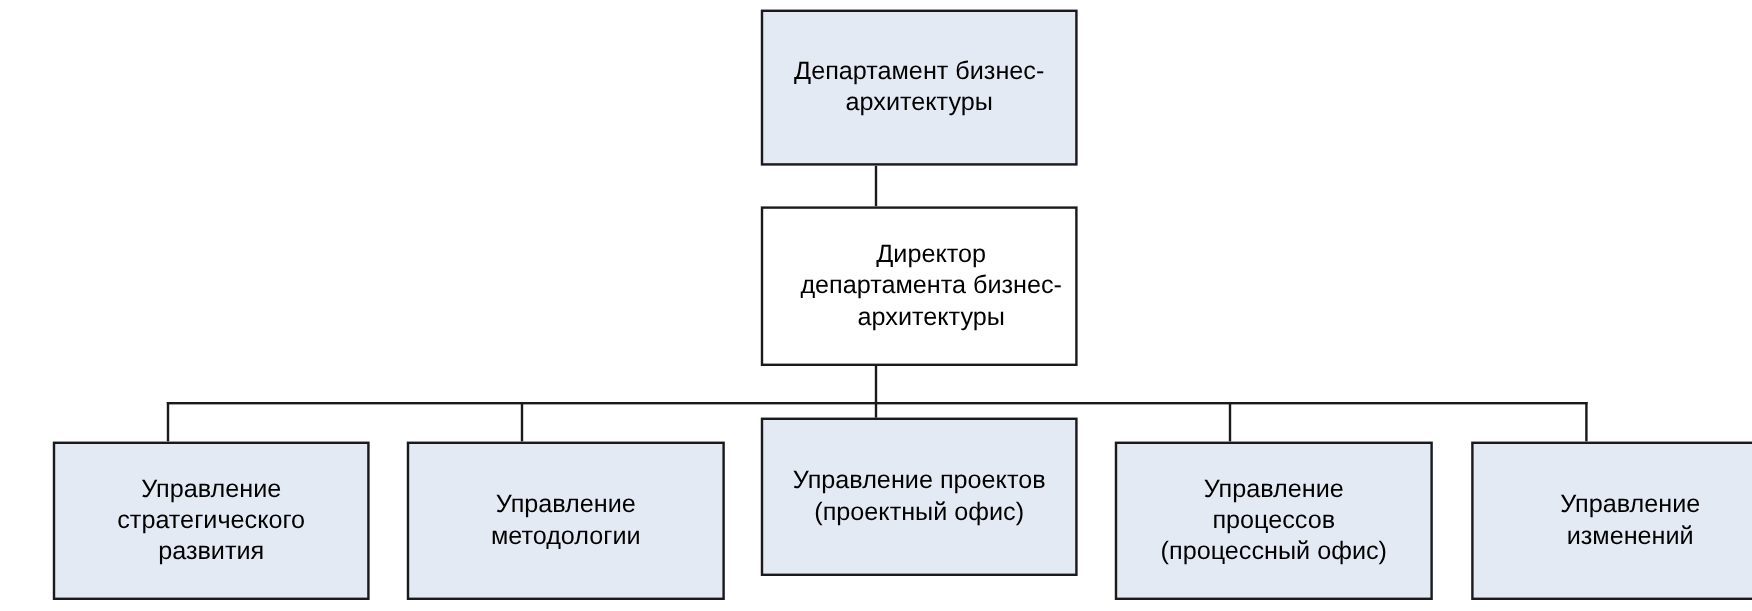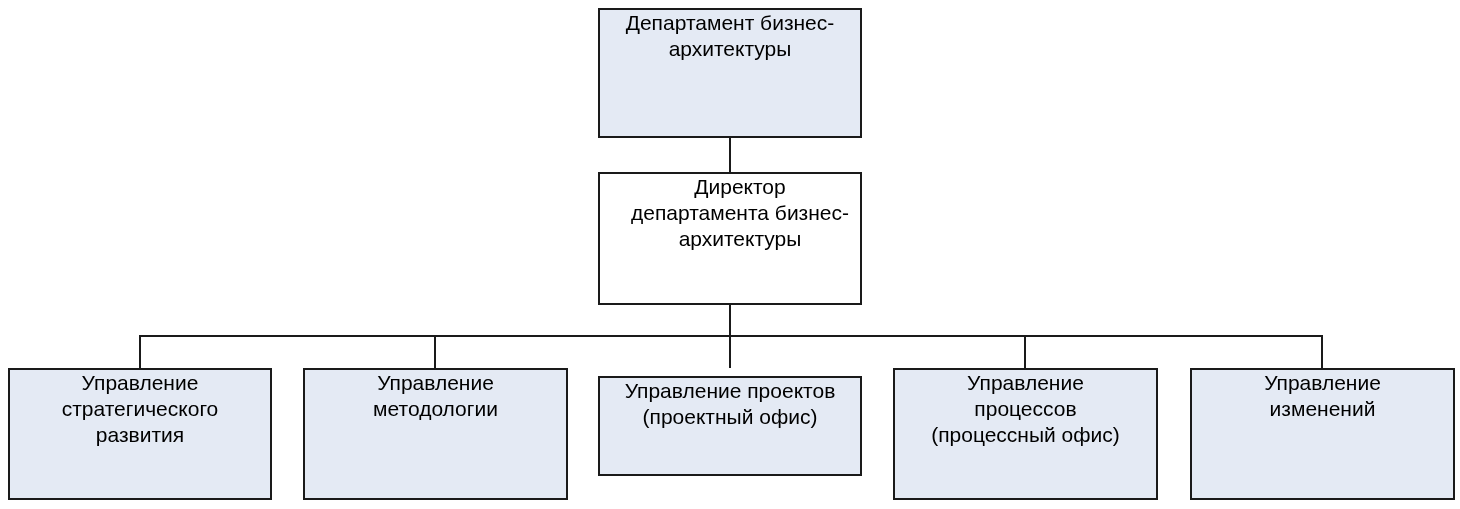--- a/index.html
+++ b/index.html
@@ -17,25 +17,27 @@
     height: 509px;
     background: #ffffff;
     font-family: "Liberation Sans", "DejaVu Sans", sans-serif;
     overflow: hidden;
   }
   .node {
     position: absolute;
     border: 2px solid var(--node-border);
     background: var(--node-fill);
     display: flex;
+    align-items: center;
     justify-content: center;
     text-align: center;
     color: var(--text);
     font-size: 21px;
     line-height: 1.24;
+    margin-left: 36px;
   }
   .node .label { white-space: pre-line; padding: 0 6px; }
   .node.white { background: var(--director-fill); padding-left: 20px; }
   .line {
     position: absolute;
     background: var(--connector);
   }
   .line.v { width: 2px; }
   .line.h { height: 2px; }
 </style>
@@ -68,21 +70,21 @@
     <span class="label">Управление
 стратегического
 развития</span>
   </div>
 
   <div class="node" style="left:303px; top:368px; width:265px; height:132px">
     <span class="label">Управление
 методологии</span>
   </div>
 
-  <div class="node" style="left:598px; top:376px; width:264px; height:100px">
+  <div class="node" style="left:598px; top:348px; width:264px; height:132px">
     <span class="label">Управление проектов
 (проектный офис)</span>
   </div>
 
   <div class="node" style="left:893px; top:368px; width:265px; height:132px">
     <span class="label">Управление
 процессов
 (процессный офис)</span>
   </div>
 

